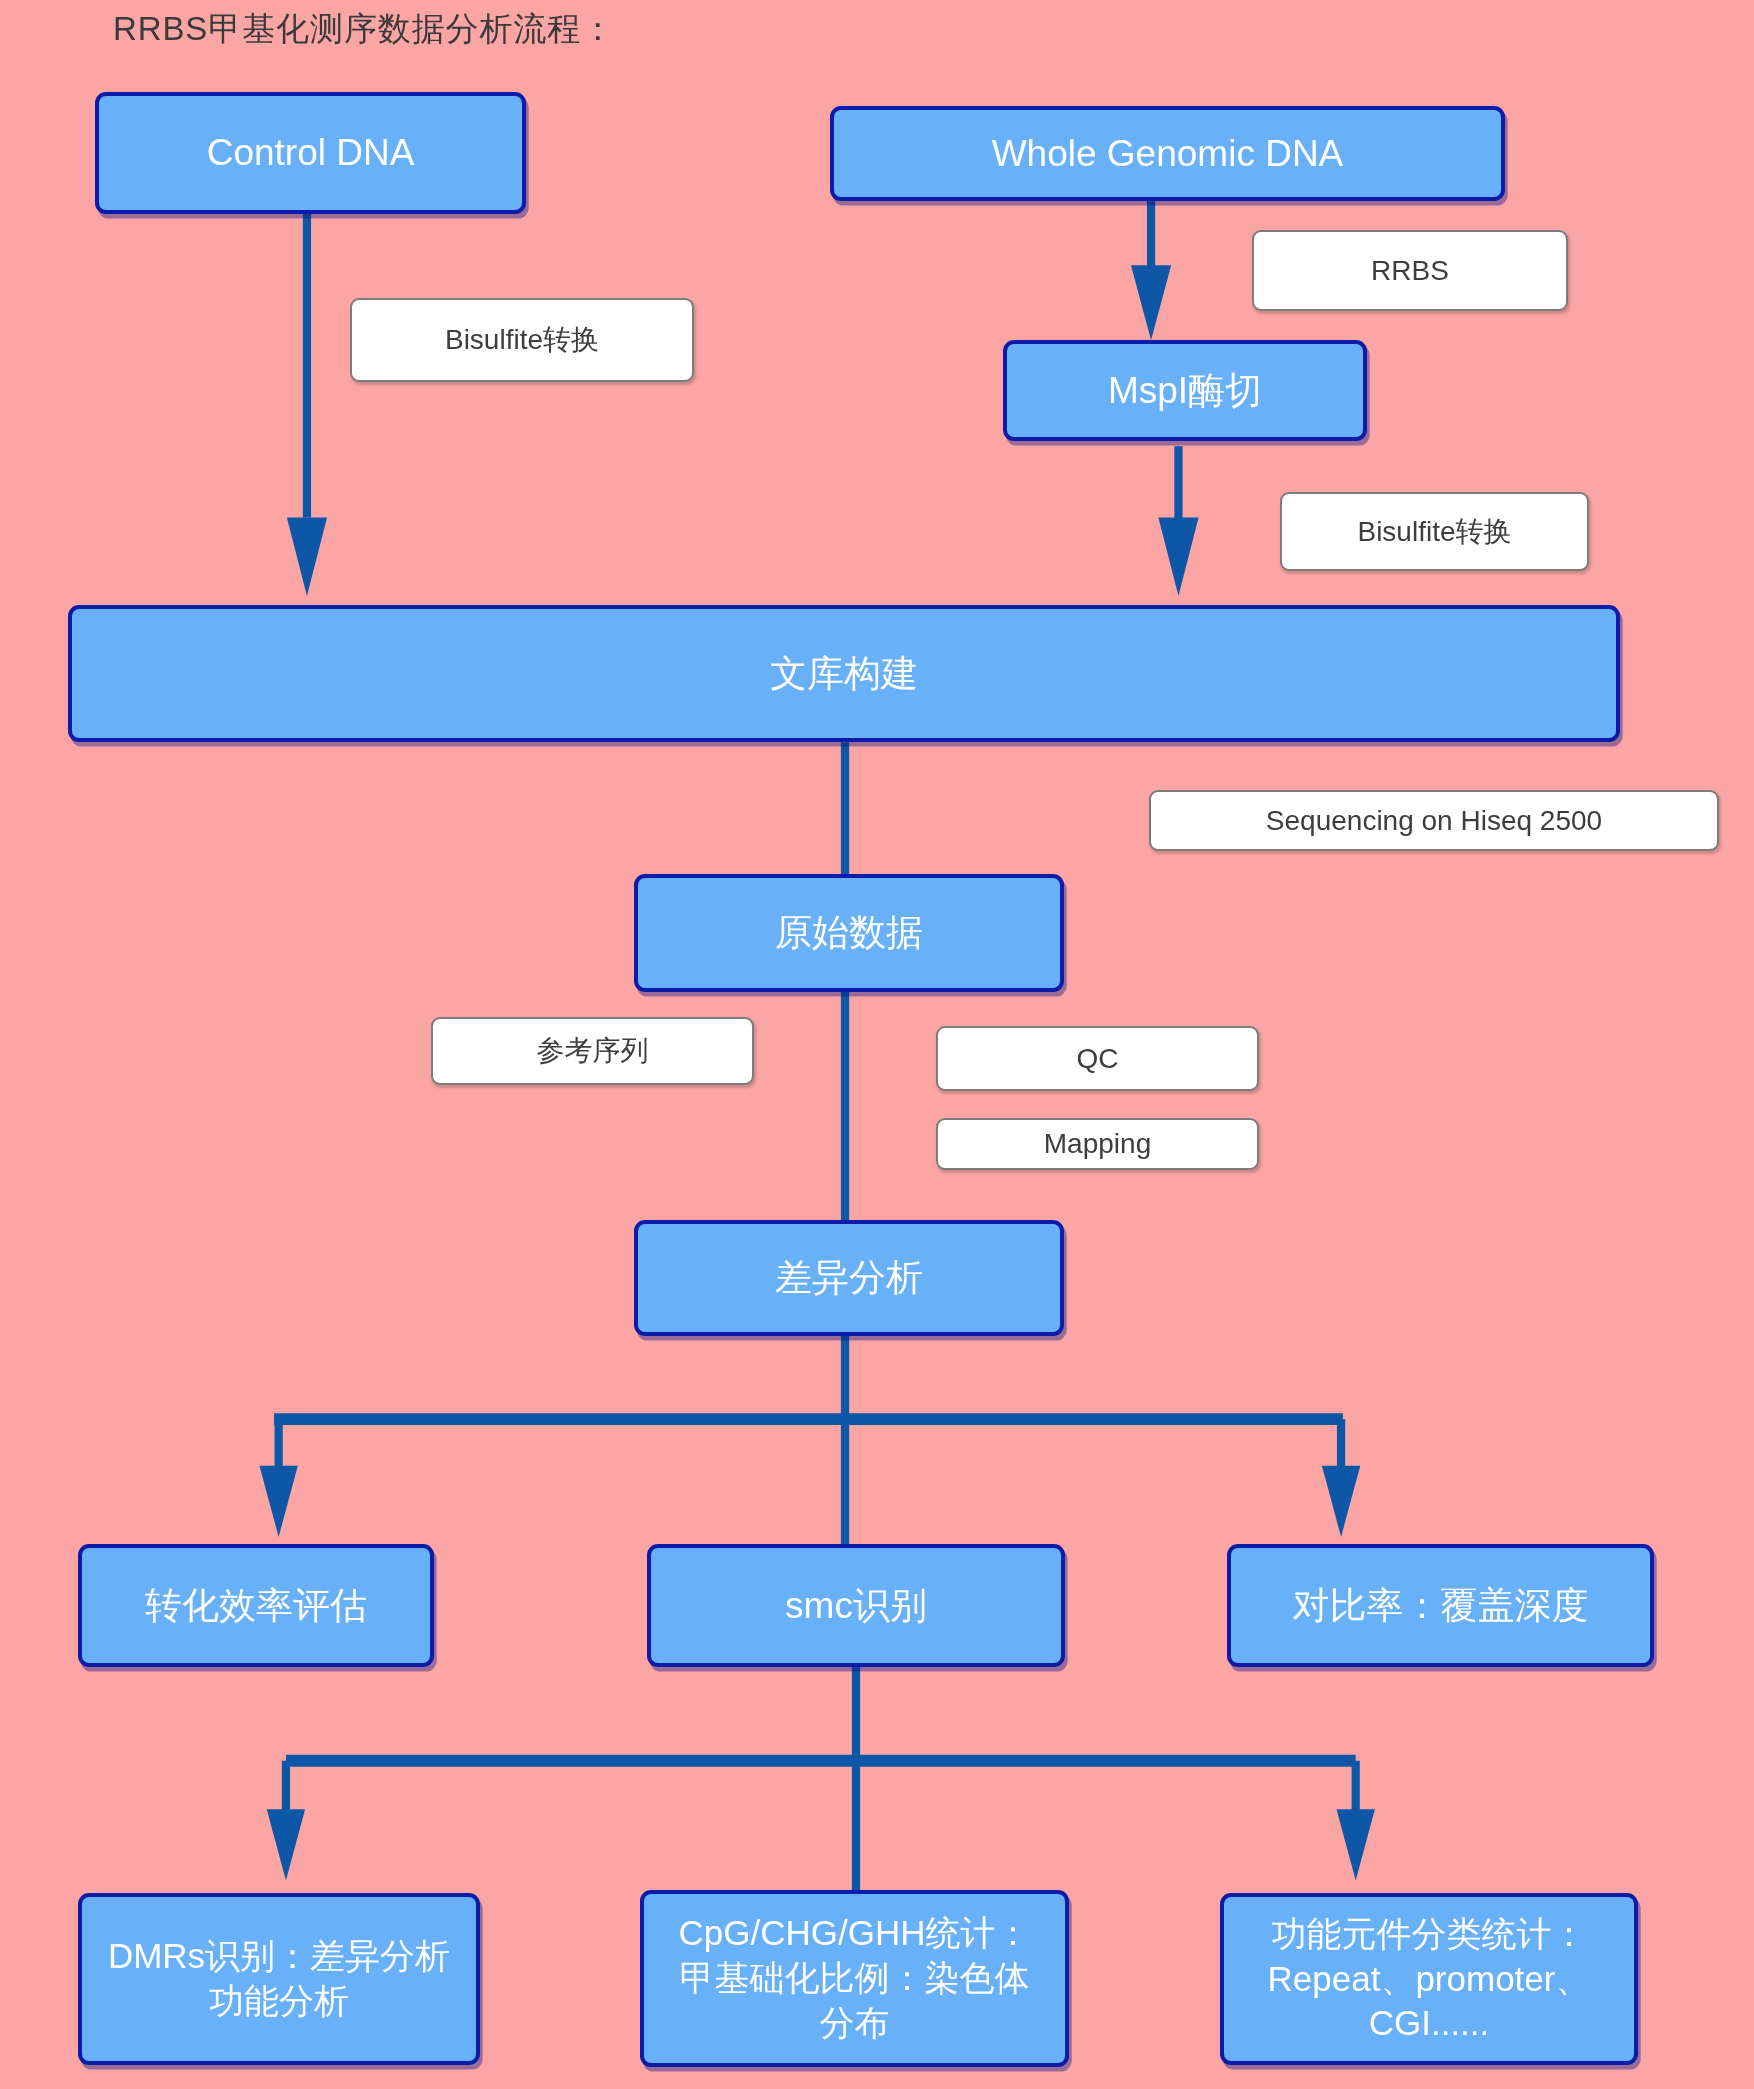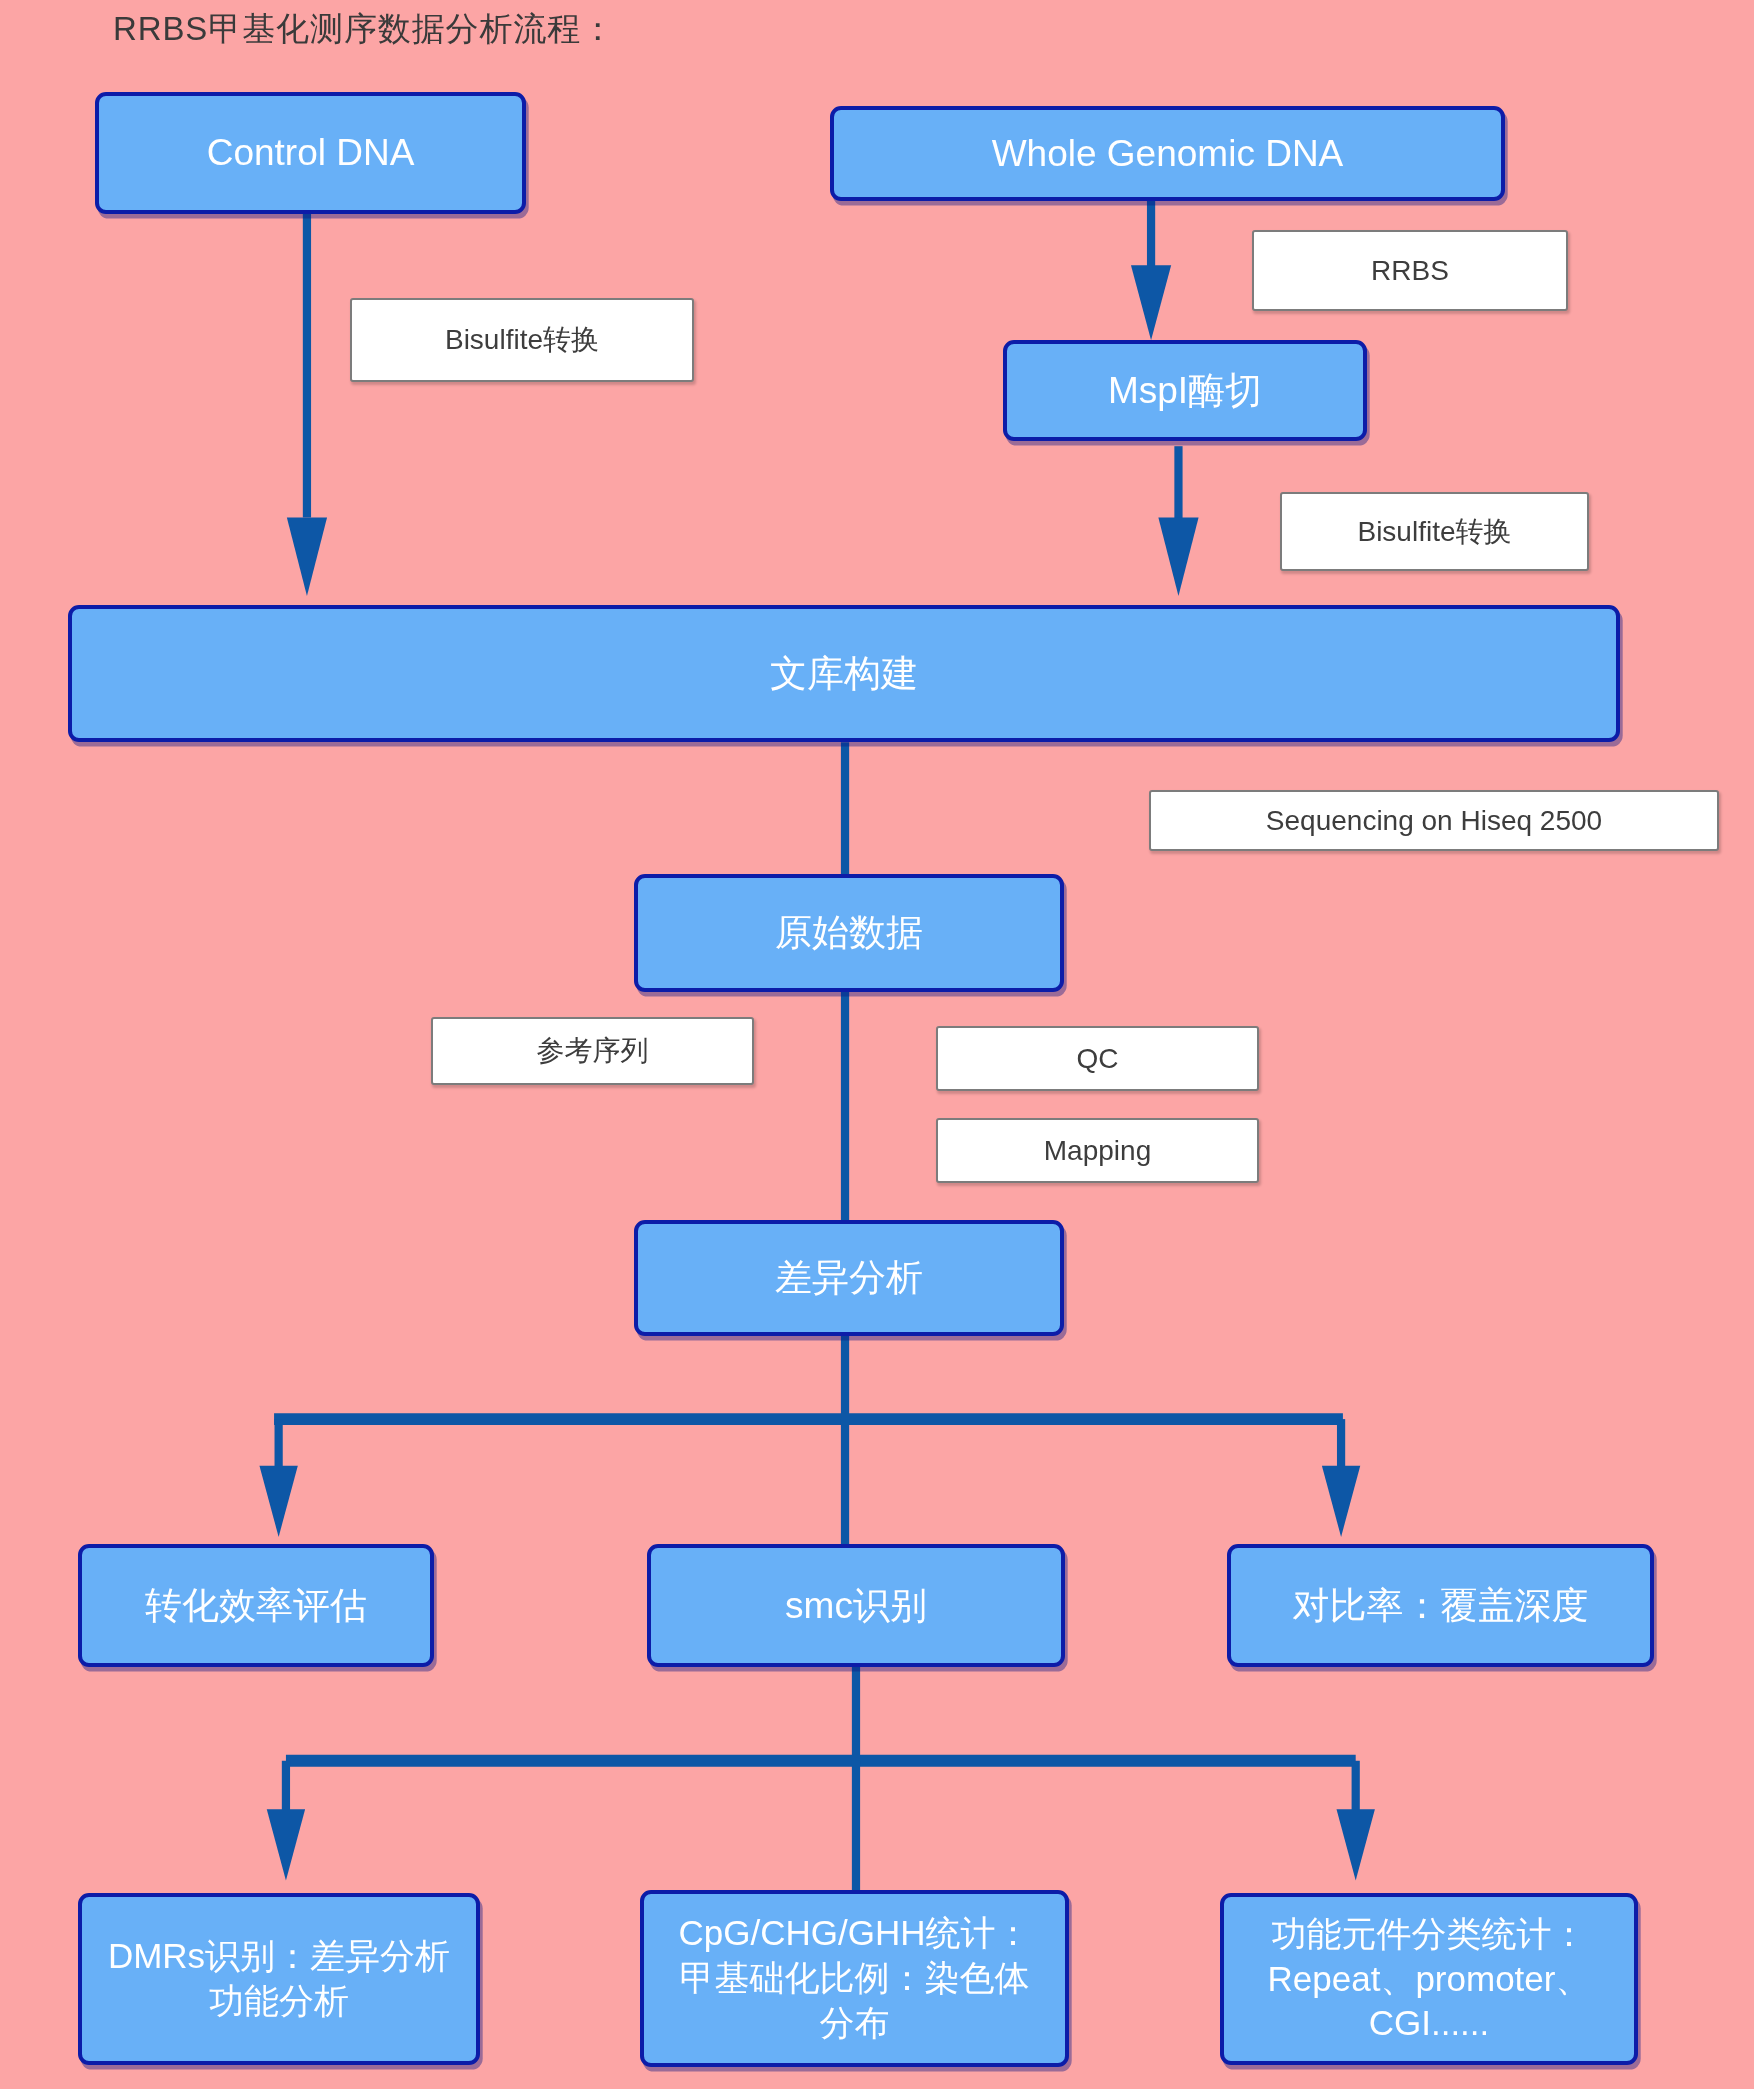--- a/index.html
+++ b/index.html
@@ -20,21 +20,21 @@
     background:var(--node-fill,#68B0F7);
     border:4.6px solid var(--node-border,#0C1CA8);
     border-radius:11px;
     color:#ffffff;font-size:37px;
     box-shadow:2.7px 4.6px 0 rgba(9,20,130,0.40);
   }
   .blue.small-text{font-size:35px;line-height:1.28;}
   .white{
     background:#ffffff;
     border:2.7px solid var(--label-border,#7C7C7C);
-    border-radius:3px;
+    border-radius:9px;
     color:var(--label-text,#3D3D3D);
     font-size:28px;
     box-shadow:1.8px 2.7px 2.7px rgba(0,0,0,0.18);
   }
 </style>
 </head>
 <body>
 
 <div id="canvas">
 
@@ -108,16 +108,16 @@
   <div class="node white" style="left:350px;top:298px;width:344px;height:84px;">Bisulfite转换</div>
 
   <div class="node white" style="left:1280px;top:492px;width:309px;height:79px;">Bisulfite转换</div>
 
   <div class="node white" style="left:1149px;top:790px;width:570px;height:61px;">Sequencing on Hiseq 2500</div>
 
   <div class="node white" style="left:431px;top:1017px;width:323px;height:68px;">参考序列</div>
 
   <div class="node white" style="left:936px;top:1026px;width:323px;height:65px;">QC</div>
 
-  <div class="node white" style="left:936px;top:1118px;width:323px;height:65px;">Mapping</div>
+  <div class="node white" style="left:936px;top:1118px;width:323px;height:52px;">Mapping</div>
 
 </div>
 
 
 </body></html>

